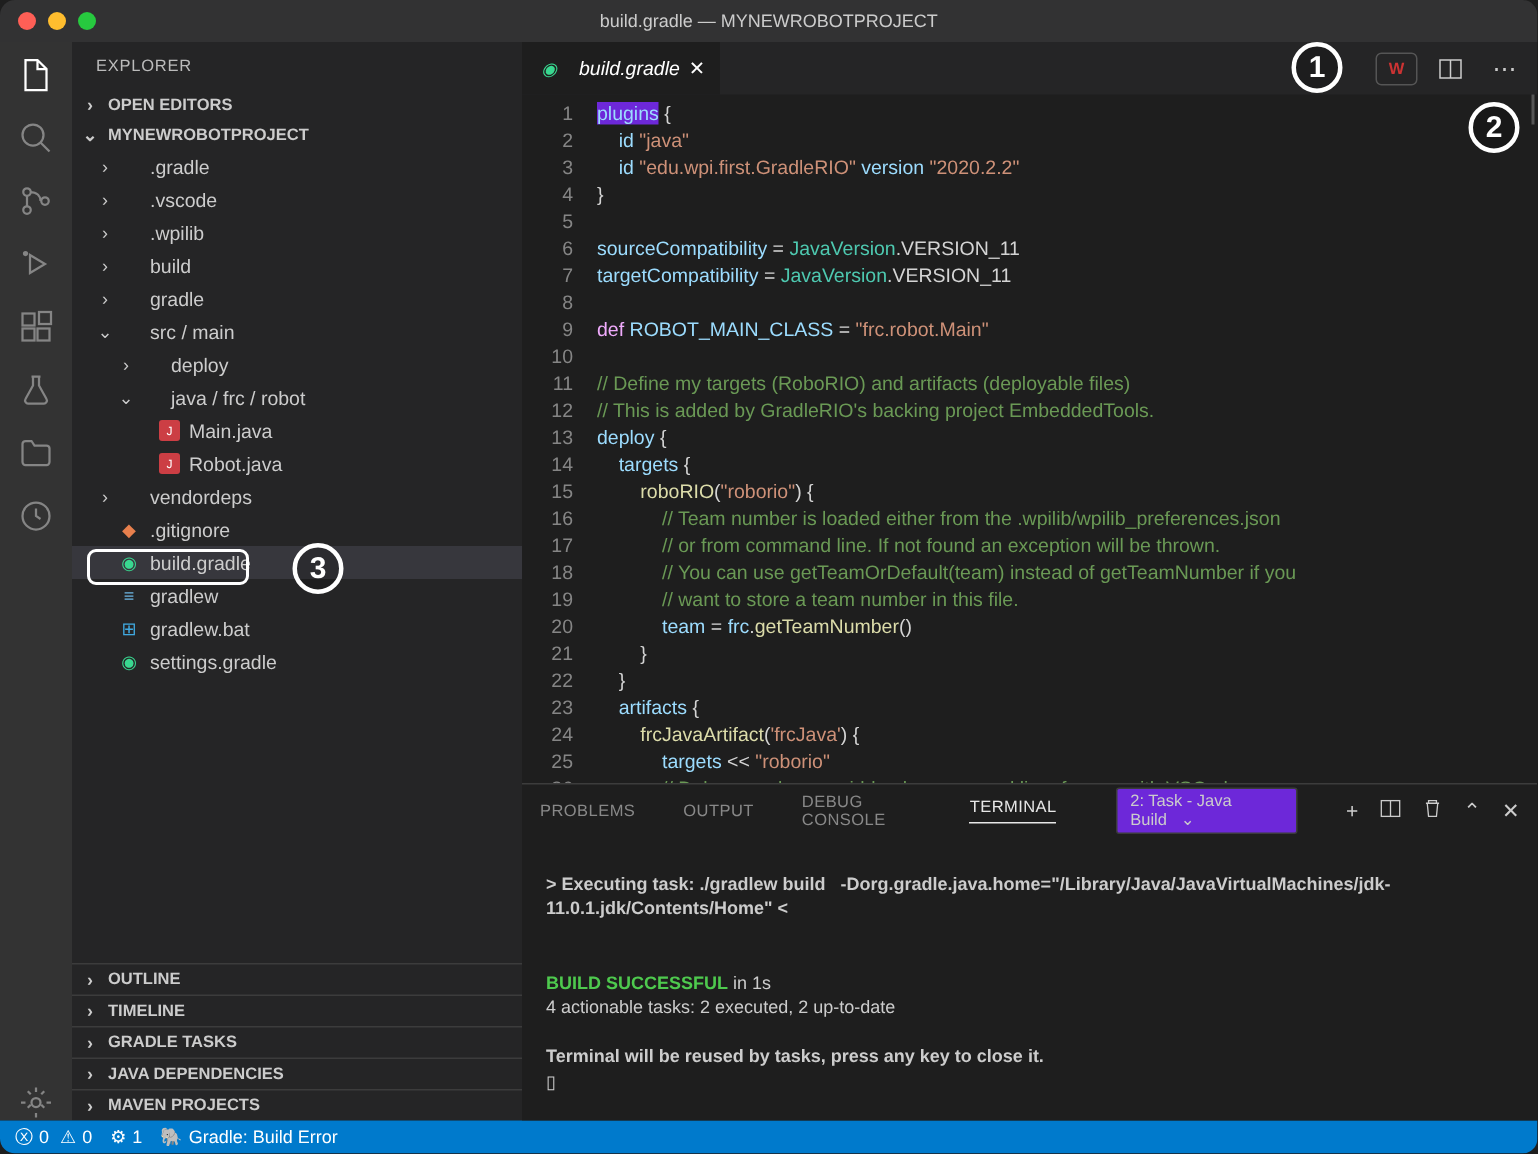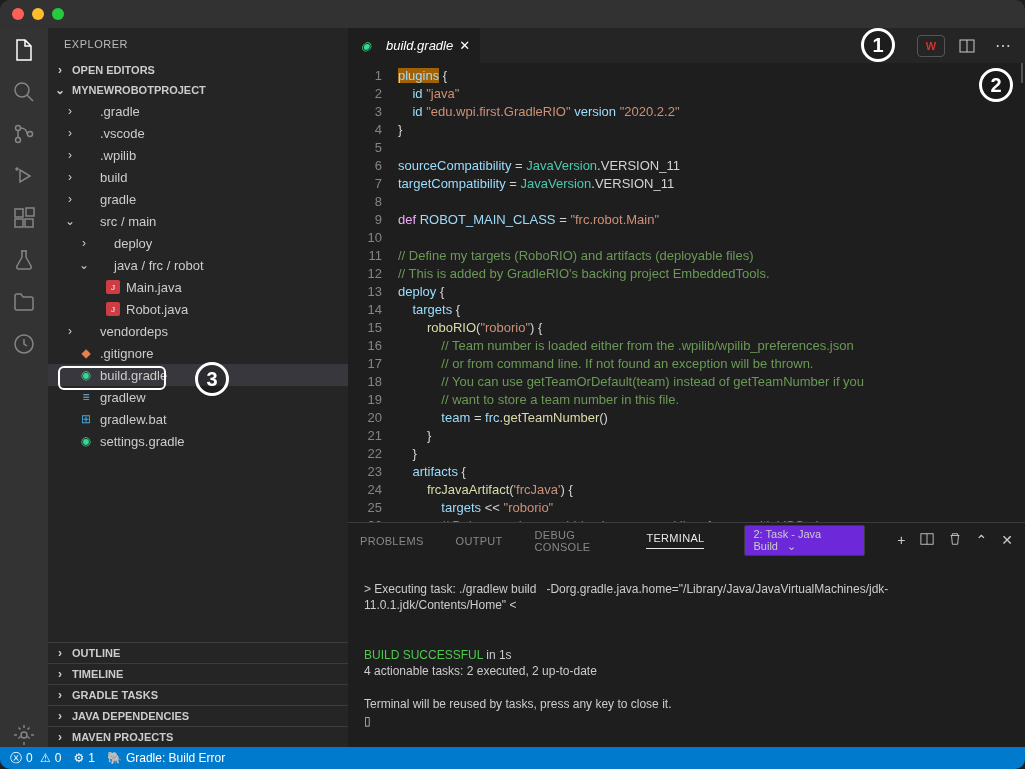--- a/index.html
+++ b/index.html
@@ -36,48 +36,49 @@
 .editor{flex:1;display:flex;flex-direction:column;background:#1e1e1e;overflow:hidden;position:relative}
 .tabs{height:35px;background:#252526;display:flex;align-items:center}
 .tab{height:100%;background:#1e1e1e;display:flex;align-items:center;padding:0 10px;gap:6px;font-size:13px;color:#fff;font-style:italic}
 .tab-actions{margin-left:auto;display:flex;gap:8px;padding-right:8px;align-items:center}
 .tab-act{width:28px;height:22px;display:flex;align-items:center;justify-content:center;cursor:pointer;color:#ccc}
 .w-btn{border:1px solid #555;border-radius:4px}
 .code-area{flex:1;display:flex;overflow:hidden;font-family:"SF Mono",Menlo,Consolas,monospace;font-size:13px;line-height:18px}
 .gutter{width:50px;text-align:right;padding-right:16px;color:#858585;padding-top:4px;user-select:none}
 .code{flex:1;padding-top:4px;white-space:pre;color:#d4d4d4;overflow:hidden}
 .k{color:#f0abfc}.s{color:#ce9178}.fn{color:#dcdcaa}.c{color:#6a9955}.t{color:#4ec9b0}.v{color:#9cdcfe}.p{color:#d4d4d4}
-.hl{background:#a16207}
+.hl{background:#6d28d9}
 .panel{height:225px;border-top:1px solid #3c3c3c;display:flex;flex-direction:column;background:#1e1e1e}
 .panel-tabs{height:35px;display:flex;align-items:center;padding:0 12px;gap:32px;font-size:11px;color:#888}
 .ptab{cursor:pointer;letter-spacing:.3px}
 .ptab.active{color:#e7e7e7;border-bottom:1px solid #e7e7e7;padding-bottom:4px}
 .pselect{background:#6d28d9;border:1px solid #3c3c3c;color:#ccc;padding:2px 20px 2px 8px;font-size:11px;border-radius:2px;margin-left:8px}
 .panel-acts{margin-left:auto;display:flex;gap:14px;color:#ccc;font-size:14px}
 .term{flex:1;padding:6px 16px;font-family:"SF Mono",Menlo,Consolas,monospace;font-size:12px;line-height:16.5px;color:#ccc;white-space:pre-wrap;overflow:hidden}
-.term .bold{font-weight:normal}
+.term .bold{font-weight:bold}
 .term .green{color:#4ec94e;background:transparent}
 .status{height:22px;background:#007acc;display:flex;align-items:center;padding:0 10px;font-size:12px;color:#fff;gap:14px}
 .status .left,.status .right{display:flex;align-items:center;gap:12px}
 .status .right{margin-left:auto}
 .sitem{display:flex;align-items:center;gap:4px;cursor:pointer}
 .callout{position:absolute;width:34px;height:34px;border:3px solid #fff;border-radius:50%;display:flex;align-items:center;justify-content:center;font-size:20px;font-weight:bold;color:#fff;z-index:100;background:rgba(0,0,0,0.2)}
 .callout-box{position:absolute;border:2px solid #fff;border-radius:6px;z-index:100}
 .scroll-ov{position:absolute;right:2px;top:35px;width:2px;height:20px;background:#555}
 </style>
 </head>
 <body>
 
 <div class="window">
   <div class="titlebar">
     <div class="traffic">
       <div class="dot red"></div>
       <div class="dot yellow"></div>
       <div class="dot green"></div>
     </div>
+    <div class="title">build.gradle — MYNEWROBOTPROJECT</div>
   </div>
 
   <div class="body">
     <div class="activity">
       <div class="act-icon active">
           <svg width="24" height="24" viewBox="0 0 24 24" fill="none" stroke="currentColor" stroke-width="1.5">
             <path d="M13 2H5v20h14V8l-6-6zm0 0v6h6"></path>
           </svg>
         </div>
       <div class="act-icon">

